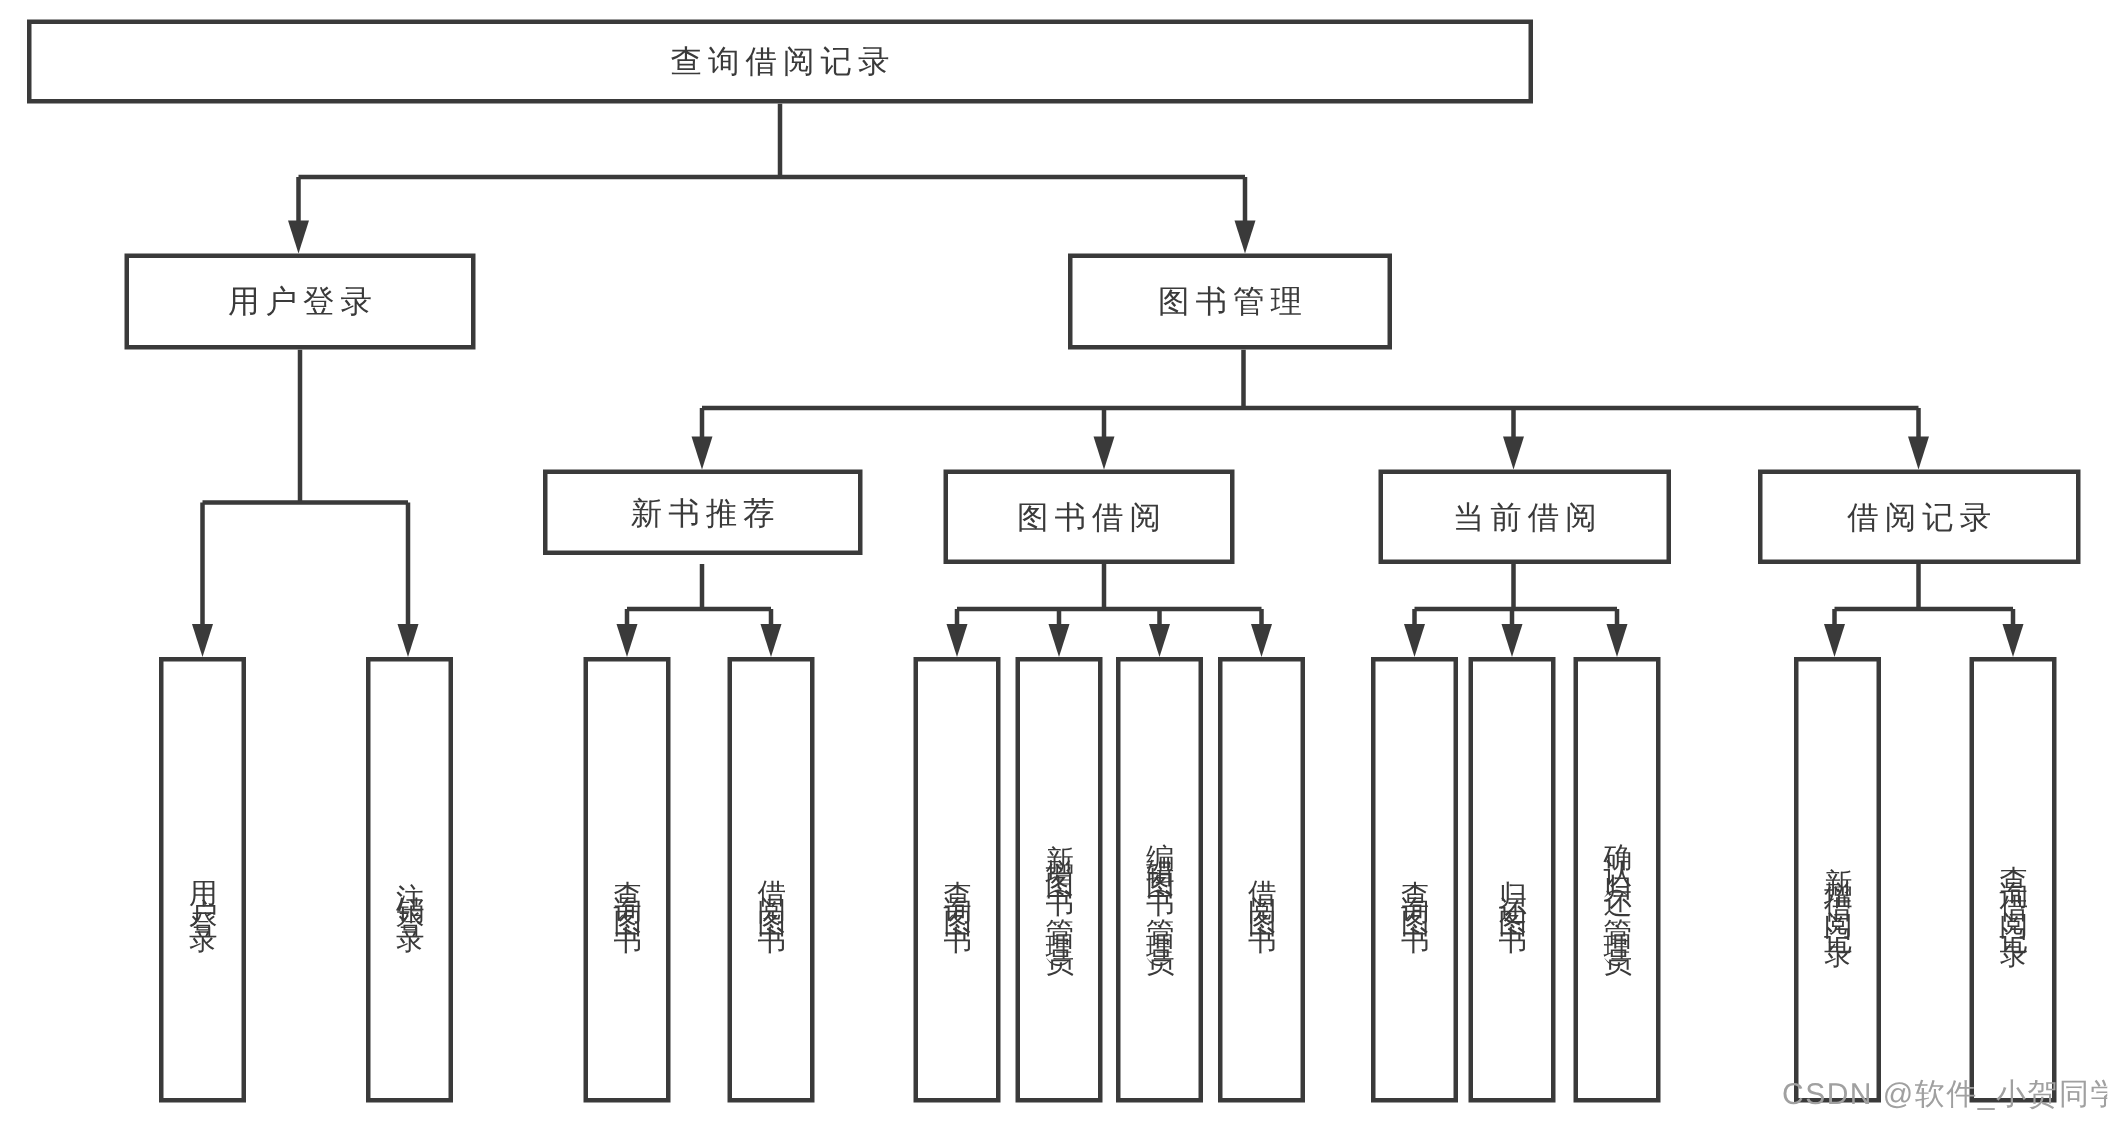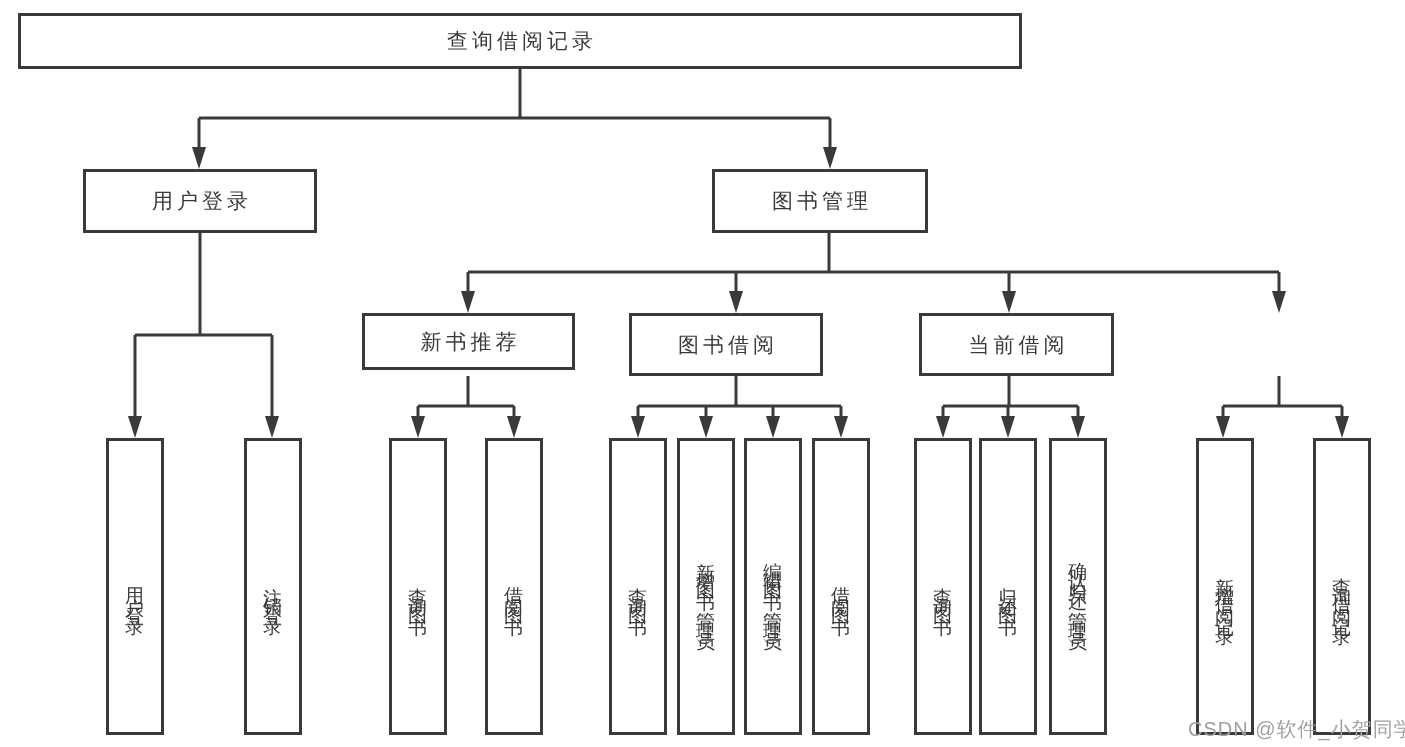--- a/index.html
+++ b/index.html
@@ -110,20 +110,23 @@
 
   <div class="box hbox" style="left:362px;top:313px;width:213px;height:57px;">
     <span class="label">新书推荐</span>
   </div>
   <div class="box hbox" style="left:629px;top:313px;width:194px;height:63px;">
     <span class="label">图书借阅</span>
   </div>
   <div class="box hbox" style="left:919px;top:313px;width:195px;height:63px;">
     <span class="label">当前借阅</span>
   </div>
+  <div class="box hbox" style="left:1172px;top:313px;width:215px;height:63px;">
+    <span class="label">借阅记录</span>
+  </div>
 
   <div class="box vbox" style="left:106px;top:438px;width:58px;height:297px;">
     <span class="label">用户登录</span>
   </div>
   <div class="box vbox" style="left:244px;top:438px;width:58px;height:297px;">
     <span class="label">注销登录</span>
   </div>
 
   <div class="box vbox" style="left:389px;top:438px;width:58px;height:297px;">
     <span class="label">查询图书</span>

